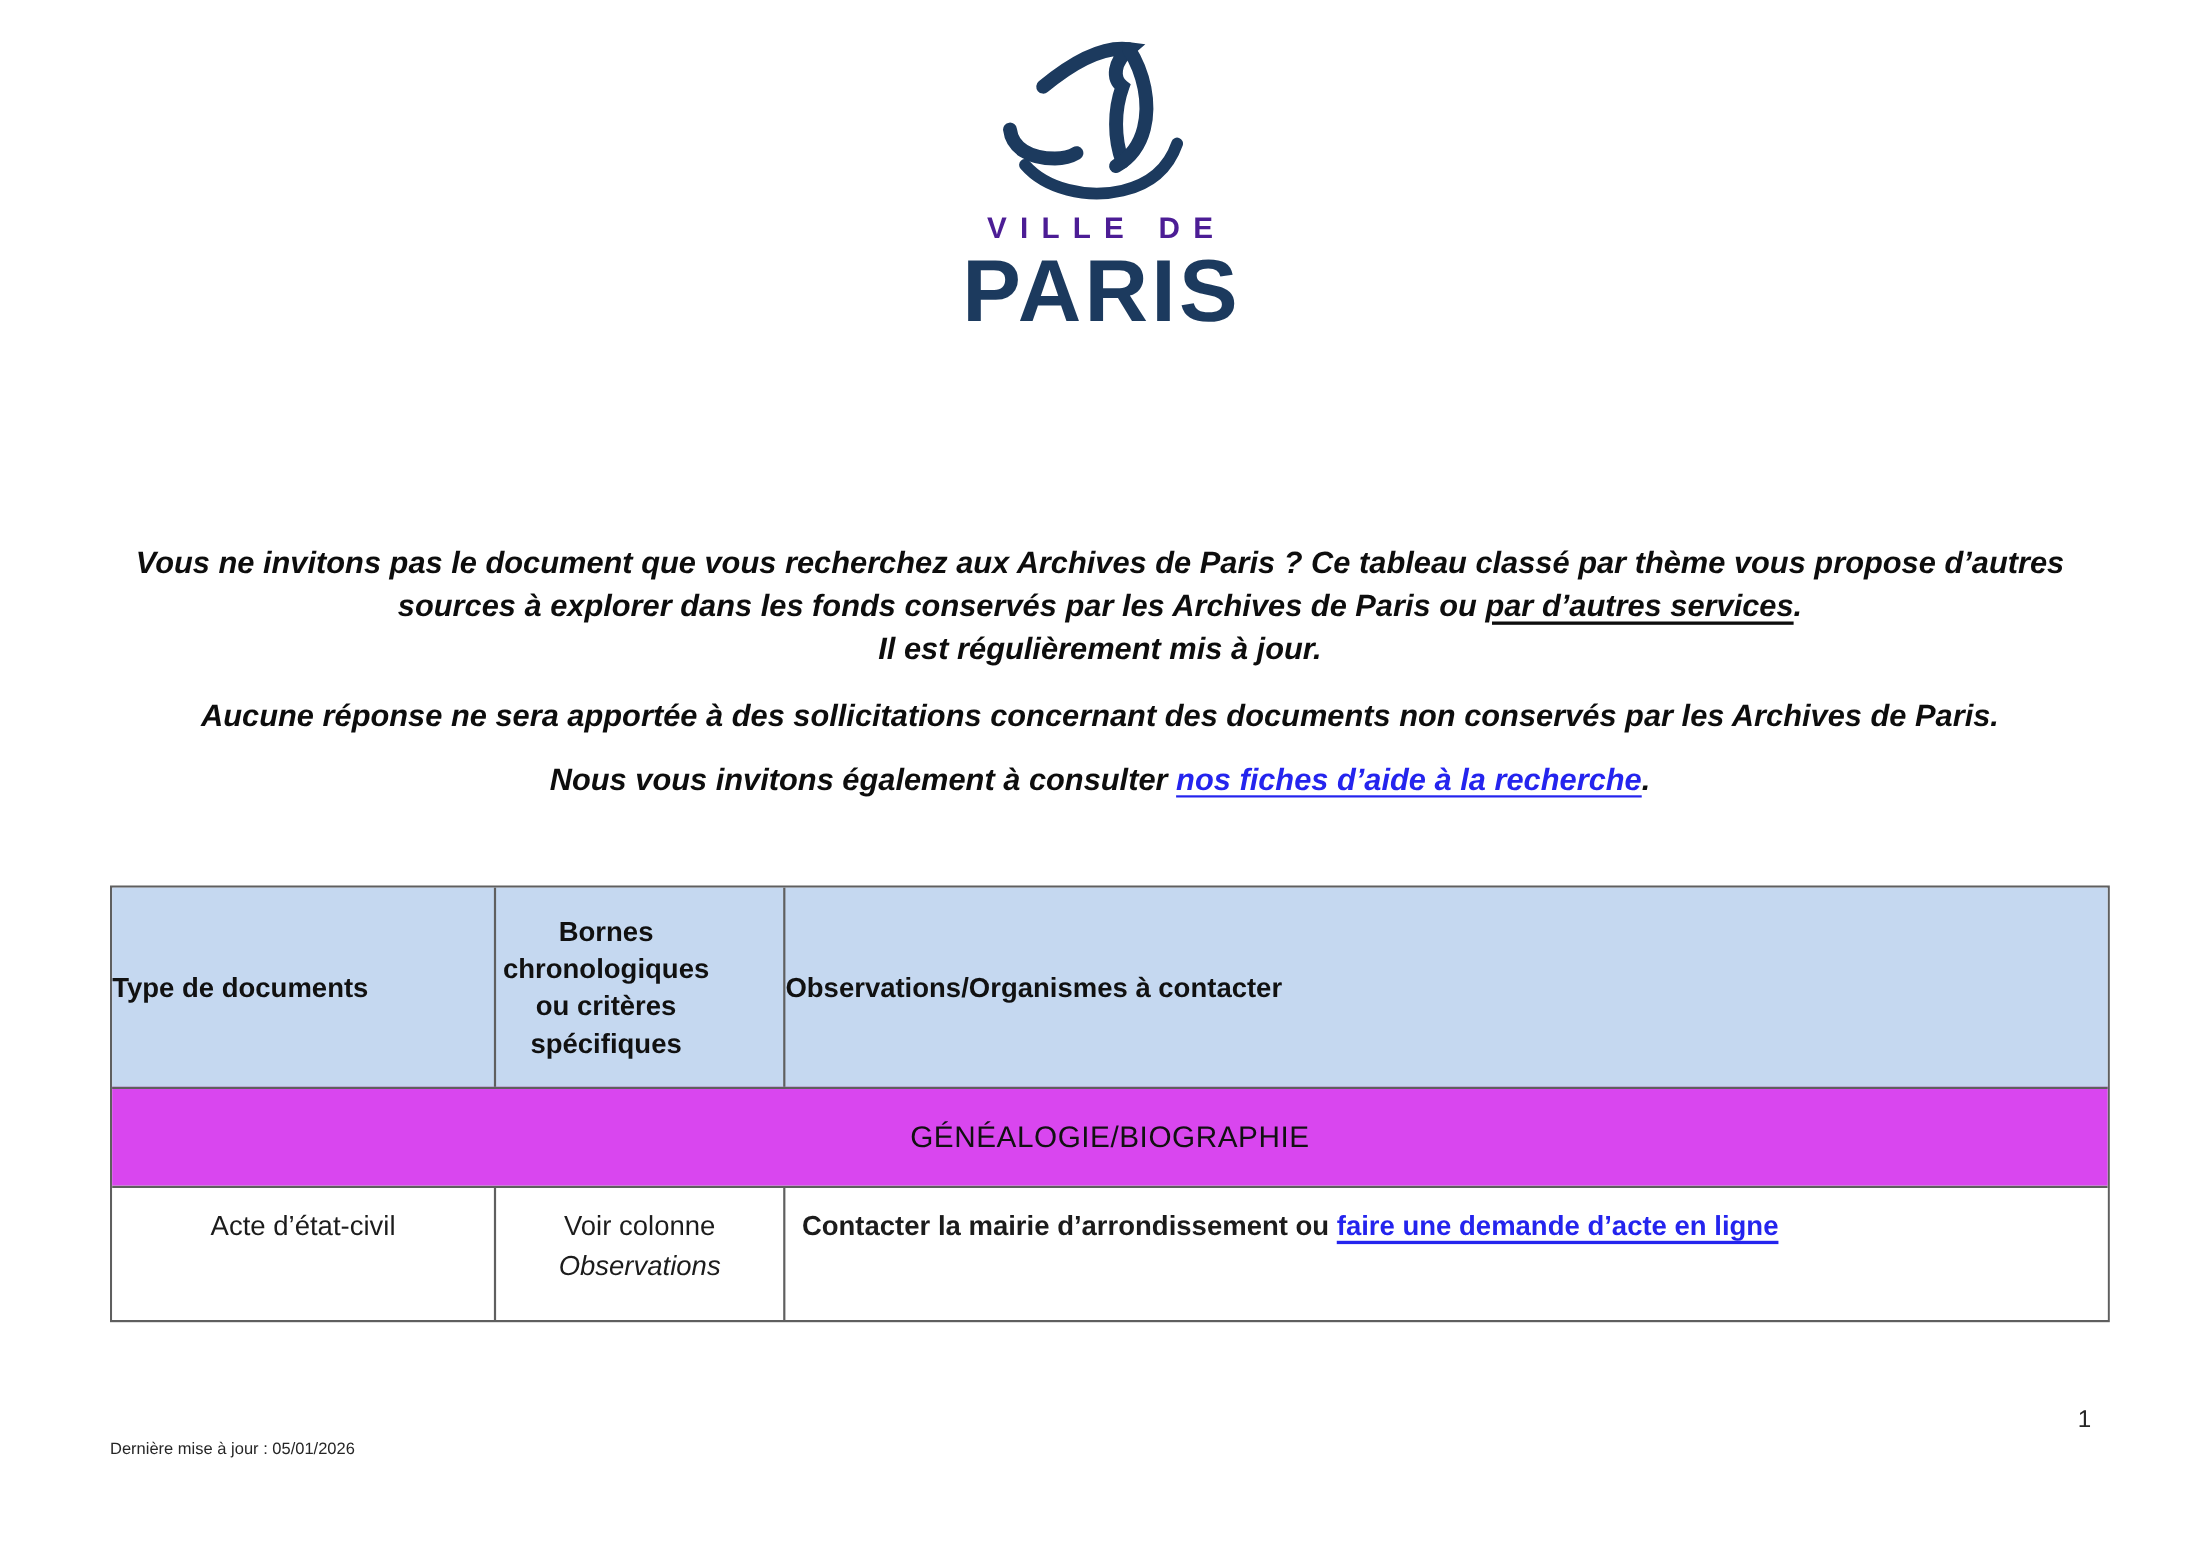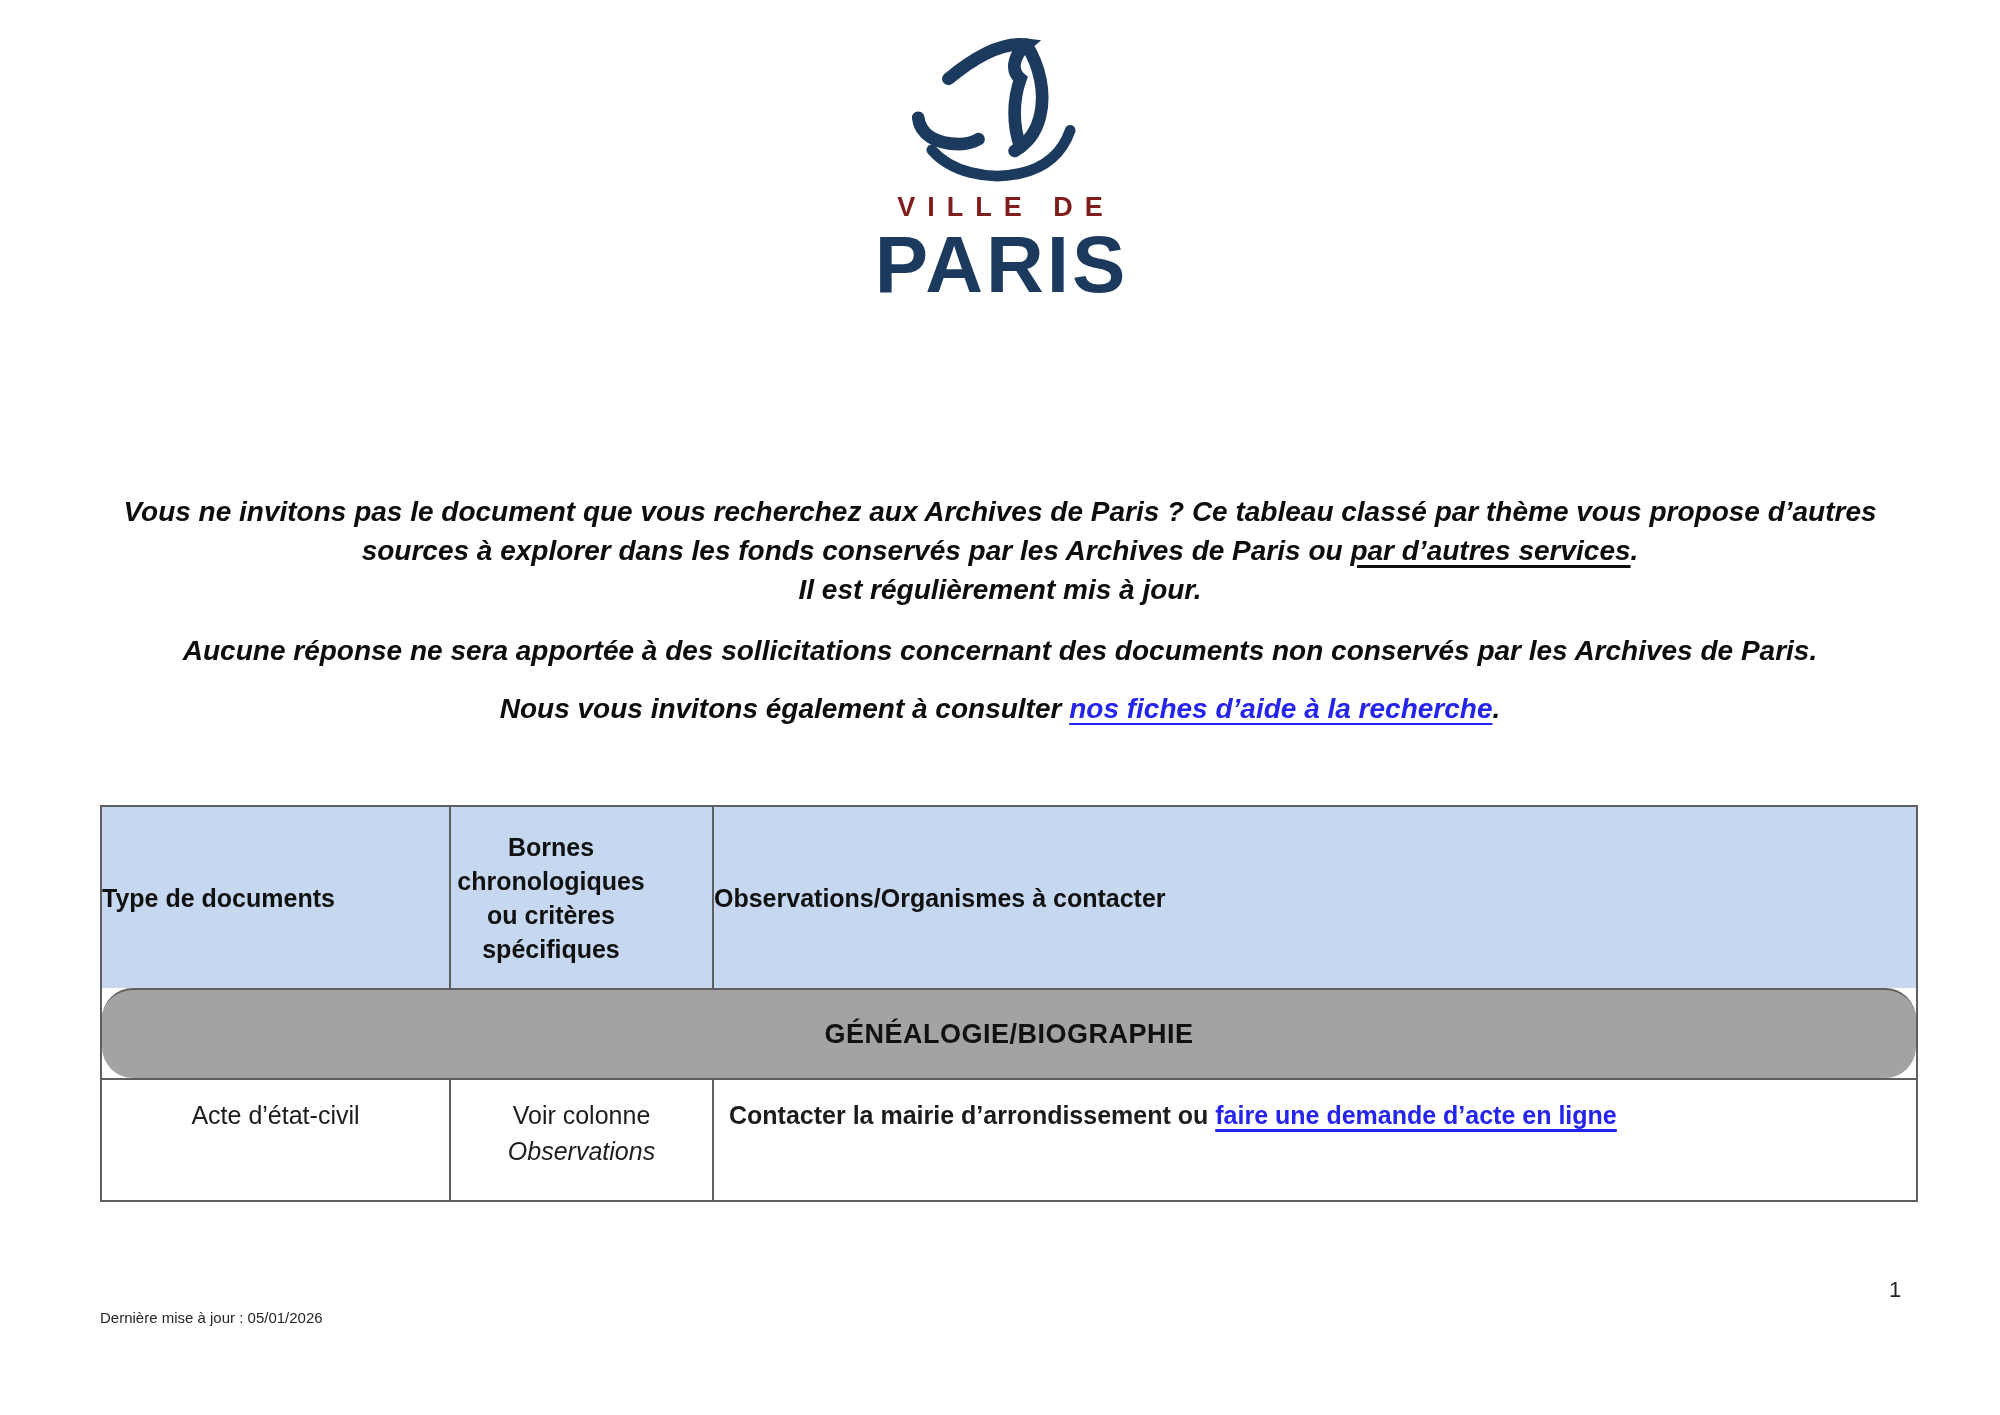--- a/index.html
+++ b/index.html
@@ -33,21 +33,21 @@
   .logo-mark {
     display: block;
     margin: 0 auto;
   }
   .logo-line1 {
     margin-top: 8px;
     font-size: 27px;
     font-weight: 700;
     letter-spacing: 12px;
     text-indent: 12px;
-    color: #7f1d1d;
+    color: #4c1d95;
   }
   .logo-line2 {
     margin-top: 2px;
     font-size: 80px;
     font-weight: 700;
     letter-spacing: 3px;
     text-indent: 3px;
     line-height: 1;
     color: #1c3a5e;
   }
@@ -122,30 +122,29 @@
     text-align: center;
     font-size: 25px;
     font-weight: 700;
     line-height: 34px;
     color: #111111;
   }
   .header-row .cell-criteria .inner { max-width: 200px; }
 
   .section-row {
     height: 88px;
-    background: #a3a3a3;
+    background: #d946ef;
     border-top: 2px solid #5f5f5f;
     display: flex;
     align-items: center;
     justify-content: center;
     font-size: 27px;
-    font-weight: 700;
+    font-weight: 400;
     letter-spacing: 0.5px;
     color: #111111;
-    border-radius: 31px;
   }
 
   .data-row {
     border-top: 2px solid #5f5f5f;
     background: #ffffff;
     height: 120px;
   }
   .data-row .cell {
     padding-top: 17px;
     font-size: 25px;

